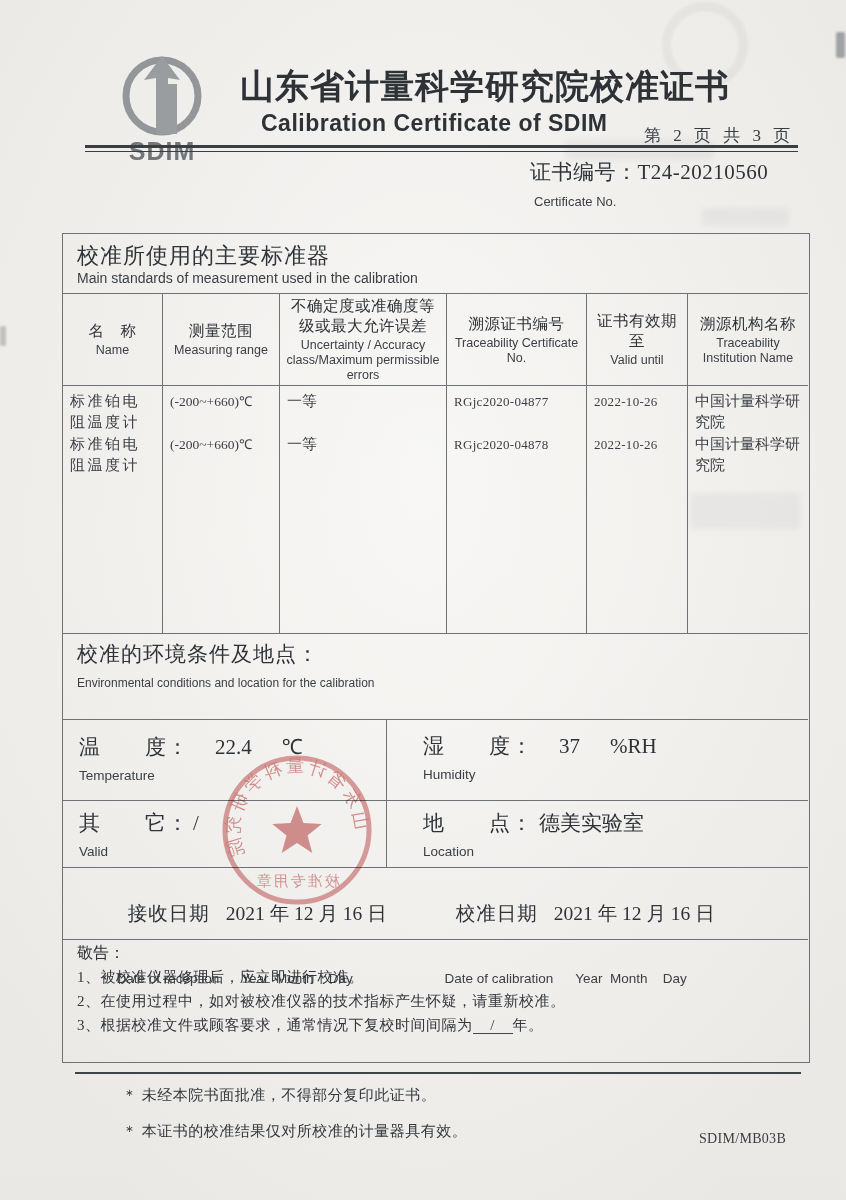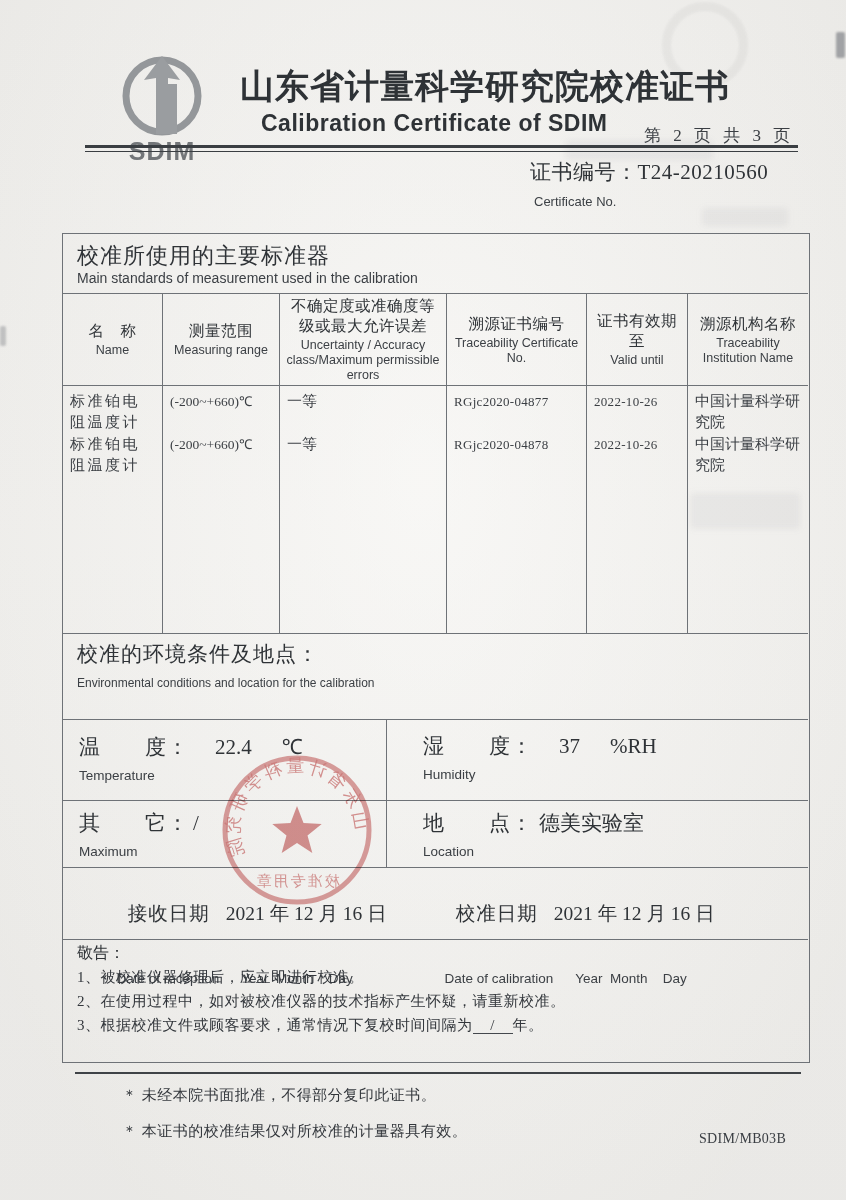--- a/index.html
+++ b/index.html
@@ -209,21 +209,21 @@
           <span class="val">37</span>
           <span class="unit">%RH</span>
         </div>
         <div class="env-en sans">Humidity</div>
       </div>
       <div class="env-cell r2">
         <div class="env-line">
           <span class="lab">其　　它：</span>
           <span style="margin-left:4px;">/</span>
         </div>
-        <div class="env-en sans">Maximum</div>
+        <div class="env-en sans">Valid</div>
       </div>
       <div class="env-cell r2 right">
         <div class="env-line">
           <span class="lab">地　　点：</span>
           <span style="margin-left:6px;">德美实验室</span>
         </div>
         <div class="env-en sans">Location</div>
       </div>
     </div>
 

